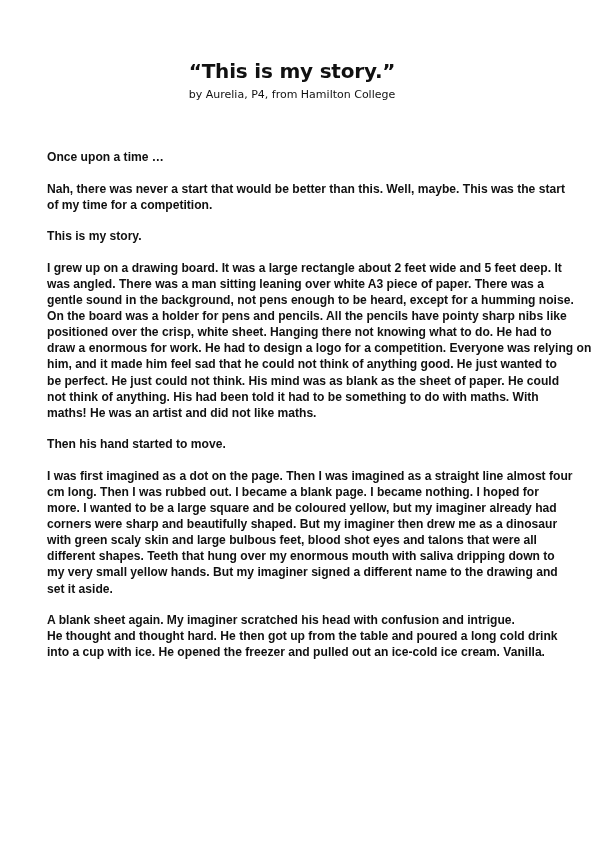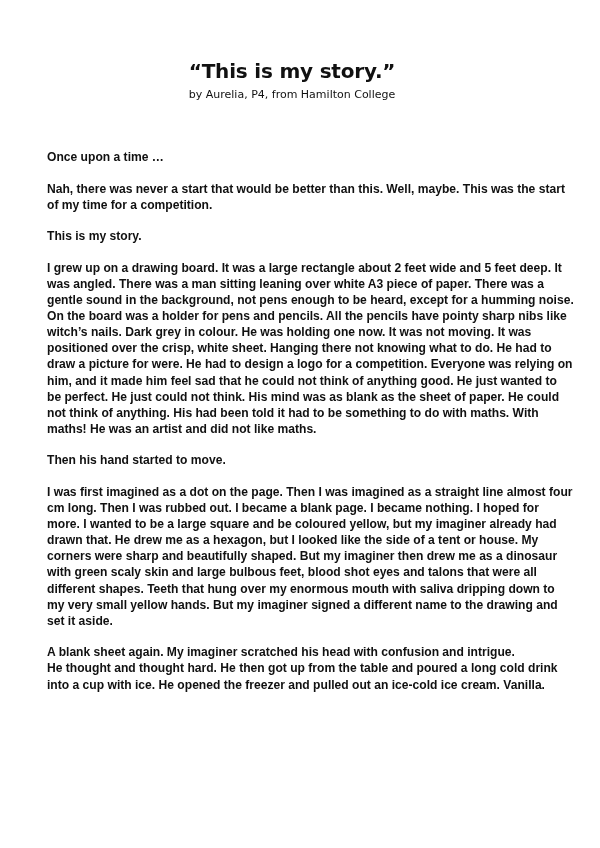--- a/index.html
+++ b/index.html
@@ -28,36 +28,34 @@
       <span class="line">of my time for a competition.</span>
     </div>
     <div class="para">
       <span class="line">This is my story.</span>
     </div>
     <div class="para">
       <span class="line">I grew up on a drawing board. It was a large rectangle about 2 feet wide and 5 feet deep. It</span>
       <span class="line">was angled. There was a man sitting leaning over white A3 piece of paper. There was a</span>
       <span class="line">gentle sound in the background, not pens enough to be heard, except for a humming noise.</span>
       <span class="line">On the board was a holder for pens and pencils. All the pencils have pointy sharp nibs like</span>
-      <span class="line">witch’s nails. Dark grey in colour. He was holding one now. It was not moving. It was</span>
       <span class="line">positioned over the crisp, white sheet. Hanging there not knowing what to do. He had to</span>
-      <span class="line">draw a picture for were. He had to design a logo for a competition. Everyone was relying on</span>
+      <span class="line">draw a enormous for work. He had to design a logo for a competition. Everyone was relying on</span>
       <span class="line">him, and it made him feel sad that he could not think of anything good. He just wanted to</span>
       <span class="line">be perfect. He just could not think. His mind was as blank as the sheet of paper. He could</span>
       <span class="line">not think of anything. His had been told it had to be something to do with maths. With</span>
       <span class="line">maths! He was an artist and did not like maths.</span>
     </div>
     <div class="para">
       <span class="line">Then his hand started to move.</span>
     </div>
     <div class="para">
       <span class="line">I was first imagined as a dot on the page. Then I was imagined as a straight line almost four</span>
       <span class="line">cm long. Then I was rubbed out. I became a blank page. I became nothing. I hoped for</span>
       <span class="line">more. I wanted to be a large square and be coloured yellow, but my imaginer already had</span>
-      <span class="line">drawn that. He drew me as a hexagon, but I looked like the side of a tent or house. My</span>
       <span class="line">corners were sharp and beautifully shaped. But my imaginer then drew me as a dinosaur</span>
       <span class="line">with green scaly skin and large bulbous feet, blood shot eyes and talons that were all</span>
       <span class="line">different shapes. Teeth that hung over my enormous mouth with saliva dripping down to</span>
       <span class="line">my very small yellow hands. But my imaginer signed a different name to the drawing and</span>
       <span class="line">set it aside.</span>
     </div>
     <div class="para">
       <span class="line">A blank sheet again. My imaginer scratched his head with confusion and intrigue.</span>
       <span class="line">He thought and thought hard. He then got up from the table and poured a long cold drink</span>
       <span class="line">into a cup with ice. He opened the freezer and pulled out an ice-cold ice cream. Vanilla.</span>

